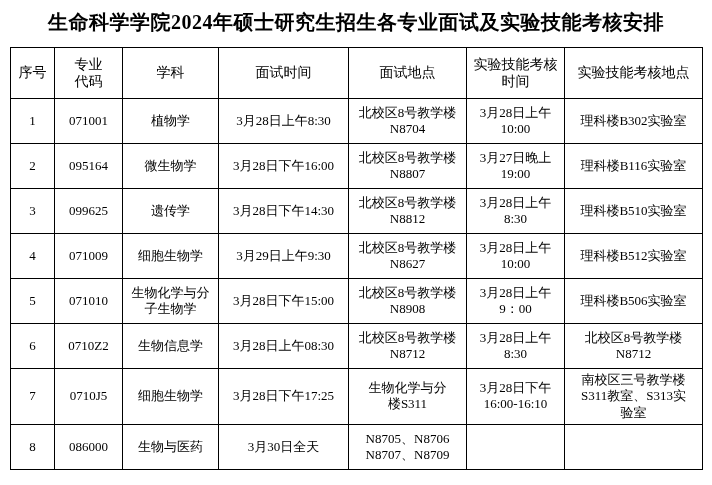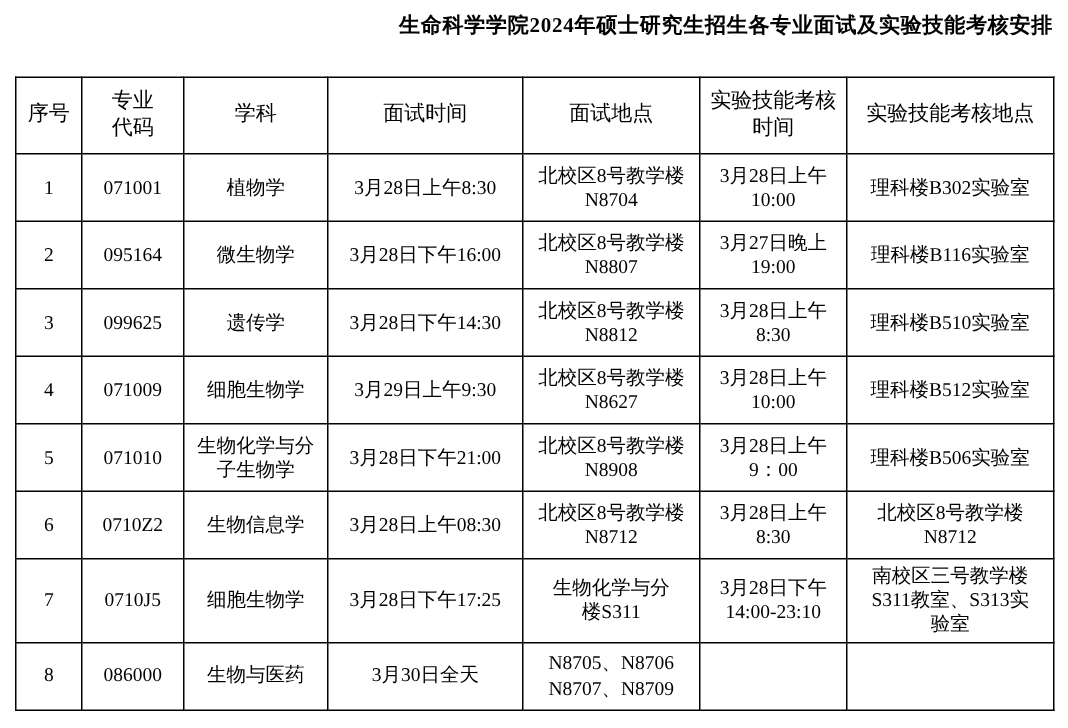--- a/index.html
+++ b/index.html
@@ -15,34 +15,34 @@
     overflow: hidden;
   }
   .page {
     width: 712px;
     height: 485px;
     position: relative;
     box-sizing: border-box;
     padding: 0 10px;
   }
   .doc-title {
-    text-align: right;
+    text-align: center;
     font-family: "Liberation Serif", serif;
-    font-size: 14px;
+    font-size: 20px;
     font-weight: bold;
     letter-spacing: 0.5px;
     padding: 10px 0 8px 0;
     line-height: 1.2;
     white-space: nowrap;
   }
   table.sched {
     border-collapse: collapse;
     table-layout: fixed;
     width: 692px;
-    margin: 16px auto;
+    margin: 5px auto;
     font-family: "Liberation Serif", serif;
   }
   table.sched th, table.sched td {
     border: 1px solid #000000;
     text-align: center;
     vertical-align: middle;
     font-size: 13px;
     line-height: 1.25;
     padding: 3px 2px;
     word-break: break-all;
@@ -215,21 +215,21 @@
             <span class="cell-line">5</span>
           </td>
           <td>
             <span class="cell-line">071010</span>
           </td>
           <td>
             <span class="cell-line">生物化学与分</span>
             <span class="cell-line">子生物学</span>
           </td>
           <td>
-            <span class="cell-line">3月28日下午21:00</span>
+            <span class="cell-line">3月28日下午15:00</span>
           </td>
           <td>
             <span class="cell-line">北校区8号教学楼</span>
             <span class="cell-line">N8908</span>
           </td>
           <td>
             <span class="cell-line">3月28日上午</span>
             <span class="cell-line">9：00</span>
           </td>
           <td>
@@ -274,21 +274,21 @@
           </td>
           <td>
             <span class="cell-line">3月28日下午17:25</span>
           </td>
           <td>
             <span class="cell-line">生物化学与分</span>
             <span class="cell-line">楼S311</span>
           </td>
           <td>
             <span class="cell-line">3月28日下午</span>
-            <span class="cell-line">14:00-23:10</span>
+            <span class="cell-line">16:00-16:10</span>
           </td>
           <td>
             <span class="cell-line">南校区三号教学楼</span>
             <span class="cell-line">S311教室、S313实</span>
             <span class="cell-line">验室</span>
           </td>
         </tr>
         <tr>
           <td>
             <span class="cell-line">8</span>

